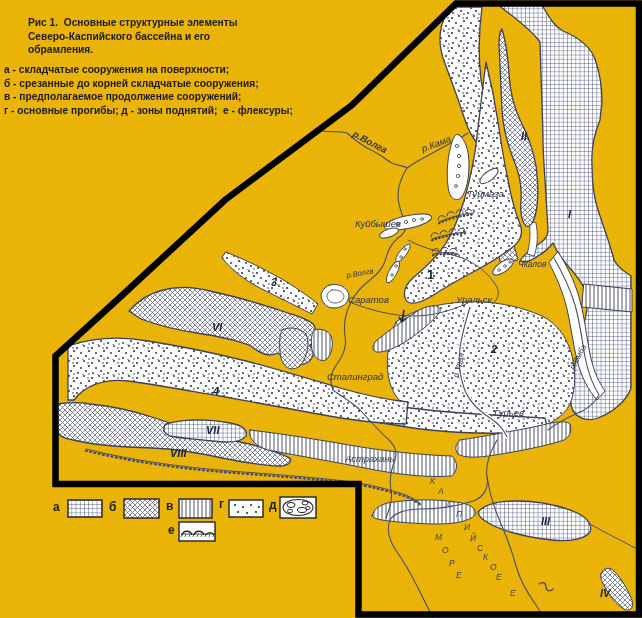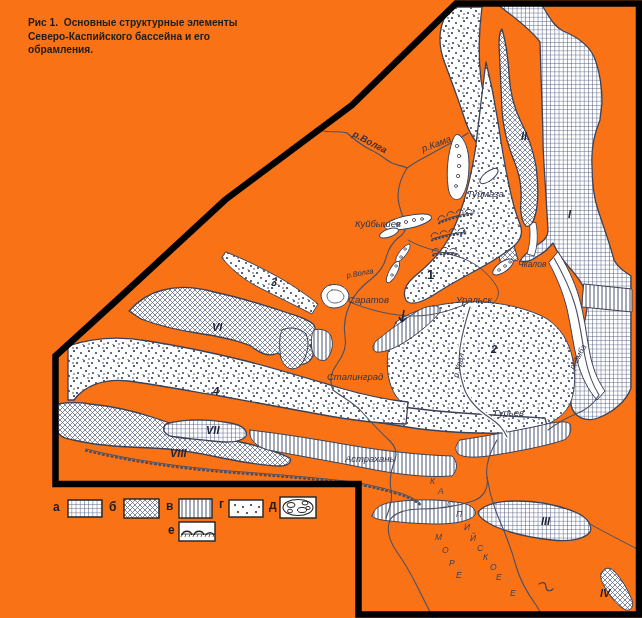--- a/index.html
+++ b/index.html
@@ -1,27 +1,31 @@
 <!DOCTYPE html>
 <html><head>
 <meta charset="utf-8">
 <style>
 html,body{margin:0;padding:0;background:#fff;}
-#page{position:relative;width:642px;height:618px;background:#f97316;overflow:hidden;
+#page{position:relative;width:642px;height:618px;background:#eab308;overflow:hidden;
 font-family:"Liberation Sans", sans-serif;}
 .cap{position:absolute;color:#1c1c1e;font-weight:bold;font-size:10.2px;line-height:13.5px;white-space:pre;}
 </style>
 </head>
 <body>
 <div id="page">
 
 <div class="cap" style="left:28px;top:16px;">Рис 1.  Основные структурные элементы
 Северо-Каспийского бассейна и его
 обрамления.</div>
 
+<div class="cap" style="left:4px;top:63px;">а - складчатые сооружения на поверхности;
+б - срезанные до корней складчатые сооружения;
+в - предполагаемое продолжение сооружений;
+г - основные прогибы; д - зоны поднятий;  е - флексуры;</div>
 <svg width="642" height="618" viewBox="0 0 642 618" style="position:absolute;left:0;top:0;">
 <defs>
 <pattern id="pgrid" width="4.2" height="4.2" patternUnits="userSpaceOnUse">
  <rect width="4.2" height="4.2" fill="#fff"></rect>
  <path d="M0,0H4.2 M0,0V4.2" stroke="#4a5478" stroke-width="0.95" fill="none"></path>
 </pattern>
 <pattern id="pxh" width="5" height="5" patternUnits="userSpaceOnUse">
  <rect width="5" height="5" fill="#fff"></rect>
  <path d="M0,5 L5,0 M-1,1 L1,-1 M4,6 L6,4 M0,0 L5,5 M-1,4 L1,6 M4,-1 L6,1" stroke="#5a6280" stroke-width="0.75" fill="none"></path>
 </pattern>

